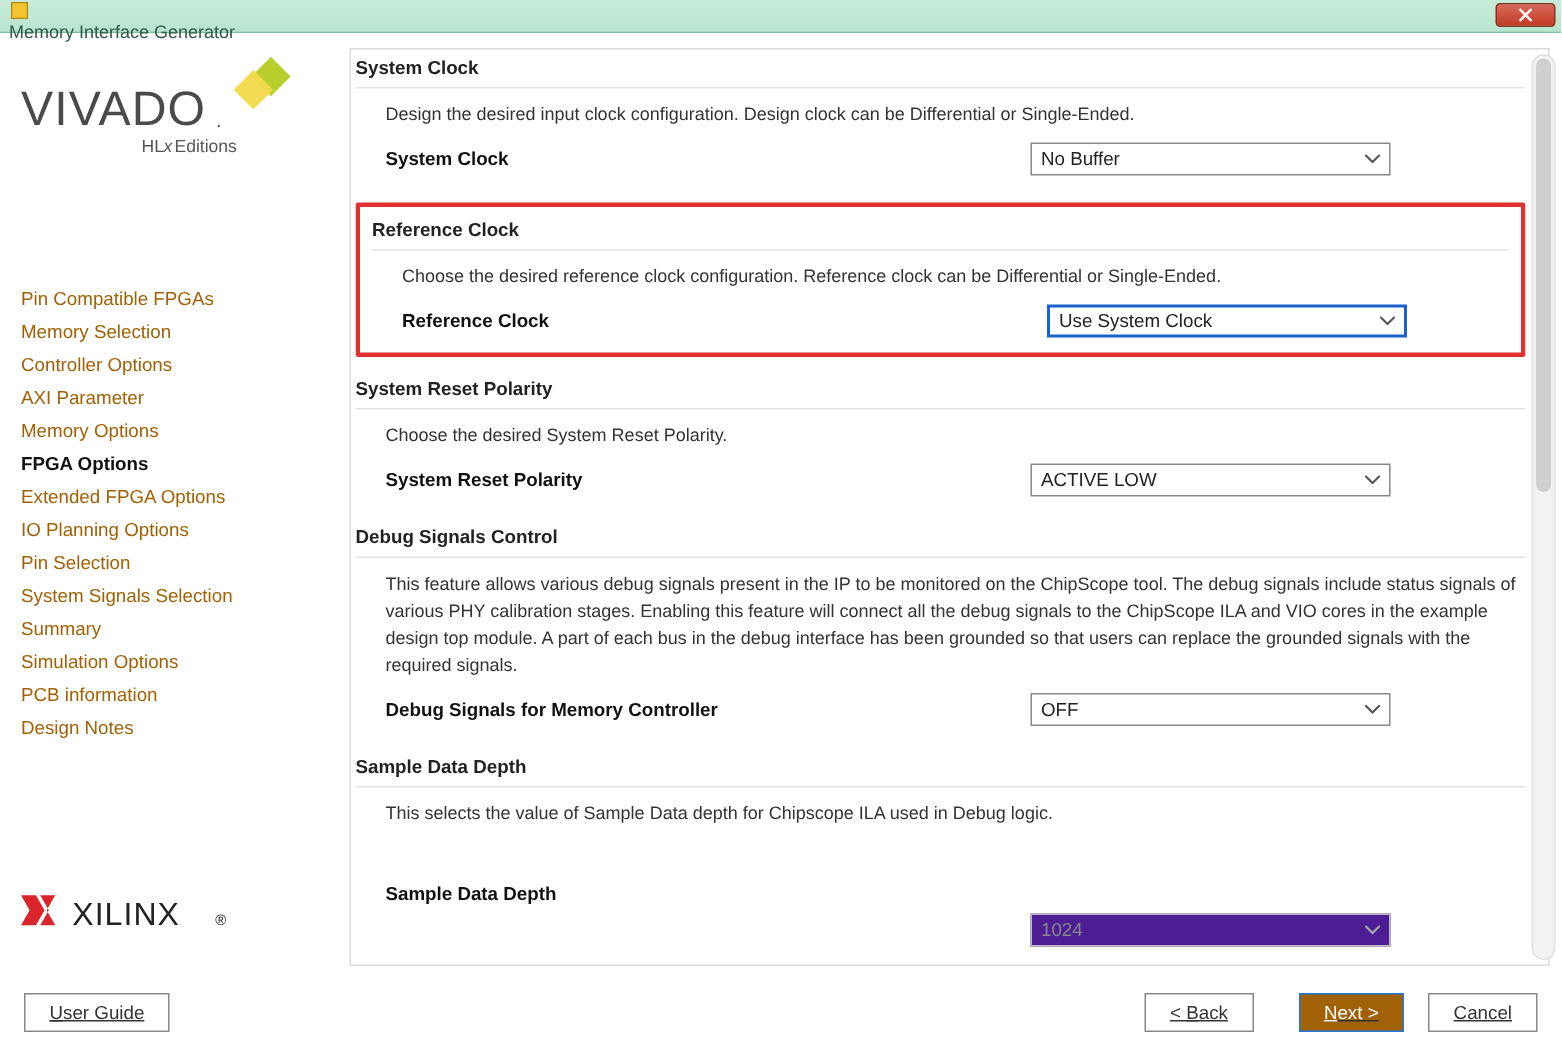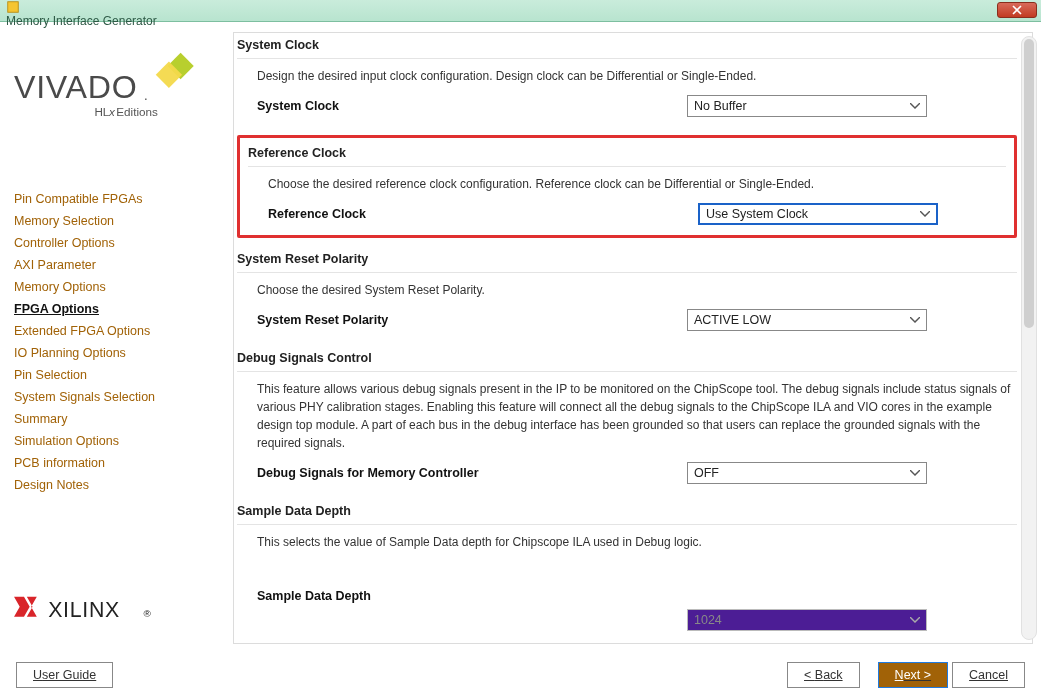--- a/index.html
+++ b/index.html
@@ -3,25 +3,25 @@
 <meta charset="utf-8">
 <style>
   * { box-sizing: border-box; margin: 0; padding: 0; }
   html, body { width: 1041px; height: 700px; font-family: Arial, Helvetica, sans-serif; font-size: 12px; color: #333; background: #fff; }
   .titlebar { height: 22px; background: linear-gradient(#c9ecdb,#b8e4cf); border-bottom: 1px solid #7dbfa0; display:flex; align-items:flex-start; padding:0 6px; position: relative; flex-direction: column; }
   .titlebar .app-icon { width:14px; height:14px; margin-right:6px; }
   .titlebar-text { color:#2e5a46; font-size:12px; }
   .win-close { position:absolute; right:4px; top:2px; width:40px; height:16px; background: linear-gradient(#d86b5a,#c23b22); border:1px solid #8a2e1d; border-radius:3px; display:flex; align-items:center; justify-content:center; color:#fff; font-size:11px; font-weight:bold; }
   .content { display:flex; height: calc(700px - 22px - 52px); }
   .sidebar { width: 225px; padding: 10px 14px 10px 14px; display:flex; flex-direction:column; }
-  .logo-area { height: 110px; display:flex; flex-direction:column; justify-content:center; }
+  .logo-area { height: 110px; display:flex; flex-direction:column; justify-content:flex-start; }
   .vivado-svg { width:190px; }
   .nav { margin-top: 50px; display:flex; flex-direction:column; gap:8px; }
   .nav-item { color:#a16207; font-size:12.5px; cursor:default; }
-  .nav-item.active { color:#111; font-weight:bold;text-decoration:underline; }
+  .nav-item.active { color:#111; font-weight:bold; }
   .brand-bottom { margin-top:auto; padding-bottom:8px; }
   .xilinx-svg { width:185px; }
   .main { flex:1; position:relative; padding: 18px 30px 8px 12px; }
   .scroll-pane { position:absolute; inset: 14px 24px 8px 12px; overflow:hidden; }
   .pane-border { position:absolute; inset: 10px 8px 4px 8px; border:1px solid #dcdcdc; pointer-events:none; }
   .vscroll { position:absolute; right:4px; top:14px; bottom:8px; width:16px; background:#f2f2f2; border:1px solid #e1e1e1; border-radius:8px; }
   .vthumb { position:absolute; left:2px; right:2px; top:2px; height:48%; background:#cfcfcf; border-radius:6px; }
   .section { margin: 0 0 18px 0; padding: 0 0 0 0; }
   .sec-title { font-weight:bold; color:#222; font-size:12.5px; padding: 2px 0 6px 0; border-bottom:1px solid #e4e4e4; }
   .sec-body { padding: 8px 4px 0 20px; }
@@ -31,21 +31,21 @@
   .select { flex: 0 0 240px; height:22px; border:1px solid #888; background:#fff; display:flex; align-items:center; padding:0 6px; position:relative; font-size:12.5px; color:#222; }
   .select.disabled { color:#888; background:#4c1d95; border-color:#bbb;margin-top:48px; }
   .select .chev { position:absolute; right:6px; top:50%; transform:translateY(-50%); }
   .highlight-box { border:3px solid #e03030; border-radius:2px; padding:6px 8px 10px 8px; margin: 6px 0 12px 0; }
   .highlight-box .sec-title { border-bottom:1px solid #e4e4e4; }
   .select.blue { border:2px solid #1a62c8; }
   .footer { height:52px; border-top:1px solid #fff; display:flex; align-items:center; padding: 0 16px; text-decoration: underline; }
   .btn { height:26px; padding:0 16px; border:1px solid #888; background:#fff; font-size:12.5px; display:flex; align-items:center; justify-content:center; cursor:default; }
   .btn.primary { background:#a16207; color:#fff; border-color:#1f7ae0;margin-left:14px; }
   .btn .mn { text-decoration: underline; }
-  .footer-right { margin-left:auto; display:flex; gap:4px; }
+  .footer-right { margin-left:auto; display:flex; gap:16px; }
   .chev svg { display:block; }
 </style>
 </head>
 <body>
 
 <div class="titlebar">
   <span class="app-icon">
     <svg viewBox="0 0 16 16" width="14" height="14">
         <rect x="2" y="2" width="12" height="12" fill="#f5c531" stroke="#b58a10"></rect>
       </svg>

